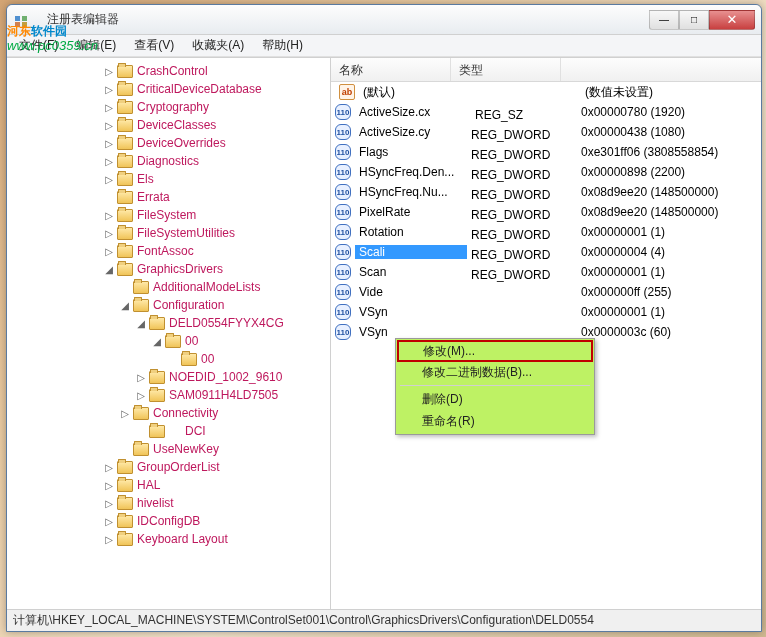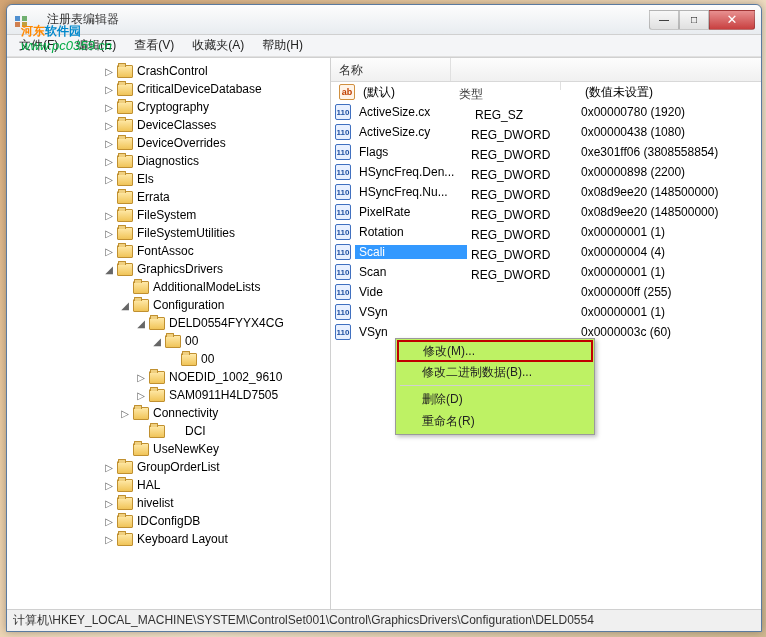--- a/index.html
+++ b/index.html
@@ -1,18 +1,18 @@
 <!DOCTYPE html>
 <html><head>
 <meta charset="utf-8">
 <style>
 * { box-sizing: border-box; margin: 0; padding: 0; font-family: "Microsoft YaHei", "Segoe UI", Tahoma, sans-serif; font-size: 12px; }
 body { width: 766px; height: 637px; background: linear-gradient(135deg, #d4a574 0%, #e8c9a0 30%, #f0e0c8 60%, #d0b890 100%); overflow: hidden; position: relative; }
 
-.watermark { position: absolute; top: 10px; left: 21px; z-index: 100; pointer-events: none; }
+.watermark { position: absolute; top: 10px; left: 7px; z-index: 100; pointer-events: none; }
 .watermark .logo { font-size: 28px; font-weight: bold; color: #0088cc; }
 .watermark .logo .orange { color: #ff8800; }
 .watermark .url { color: #00aa44; font-size: 13px; margin-top: -4px; font-style: italic; }
 
 .window { position: absolute; top: 4px; left: 6px; width: 756px; height: 628px; background: #f0f0f0; border: 1px solid #5a7aa0; border-radius: 6px 6px 0 0; box-shadow: 0 0 8px rgba(0,0,0,0.3); display: flex; flex-direction: column; }
 
 .titlebar { height: 30px; background: linear-gradient(#fdfdfd, #e8ecf0); border-radius: 6px 6px 0 0; display: flex; align-items: center; padding: 0 6px; border-bottom: 1px solid #d0d0d0; gap: 12px; }
 .titlebar .appicon { width: 16px; height: 16px; margin-right: 6px; }
 .titlebar .title { flex: 1; color: #333; }
 .winbtns { display: flex; gap: 0; }
@@ -28,34 +28,34 @@
 
 .treepane { width: 324px; border-right: 1px solid #d0d0d0; overflow: hidden; display: flex; flex-direction: column; }
 .treescroll { flex: 1; overflow-x: scroll; overflow-y: scroll; padding: 4px 0; }
 .tree { white-space: nowrap; }
 
 .treenode { display: flex; align-items: center; height: 18px; padding-right: 8px; }
 .treenode .expander { width: 12px; height: 12px; display: inline-flex; align-items: center; justify-content: center; margin-right: 2px; color: #666; font-size: 10px; }
 .treenode .expander.none { visibility: hidden; }
 .treenode .foldericon { width: 16px; height: 13px; background: linear-gradient(#ffe9a8,#f0c458); border: 1px solid #c09030; border-radius: 1px; margin-right: 4px; position: relative; }
 .treenode .foldericon::before { content:""; position:absolute; top:-3px; left:0; width:6px; height:3px; background:#f0d080; border:1px solid #c09030; border-bottom:none; border-radius:1px 1px 0 0;}
-.treenode .label { color: #000000; }
+.treenode .label { color: #be185d; }
 
 .listpane { flex: 1; display: flex; flex-direction: column; overflow: hidden; position: relative; }
 .listheader { height: 24px; display: flex; background: linear-gradient(#fdfdfd,#f0f0f0); border-bottom: 1px solid #d8d8d8; }
 .listheader .col { padding: 4px 8px; border-right: 1px solid #e0e0e0; color: #333; }
 .col.name { width: 120px; }
-.col.type { width: 110px; margin-top: 24px; }
+.col.type { width: 110px; }
 .col.data { flex: 1; }
 
 .listbody { flex: 1; overflow-x: scroll; overflow-y: scroll; position: relative; }
 .listrow { height: 20px; display: flex; align-items: center; }
 .listrow .icon { width: 16px; height: 16px; margin: 0 4px 0 4px; display:flex; align-items:center; justify-content:center; font-size:9px; font-weight:bold; border:1px solid; border-radius:2px; }
 .icon.str { background:#fff4e8; border-color:#d09040; color:#c04000;margin-left:8px; }
-.icon.bin { background:#e8f0ff; border-color:#4070c0; color:#2050a0; font-size:8px;}
+.icon.bin { background:#e8f0ff; border-color:#4070c0; color:#2050a0; font-size:8px;border-radius:6px;}
 .listrow .cell { padding: 0 4px; overflow: hidden; text-overflow: ellipsis; white-space: nowrap; }
 .cell.name { width: 112px; }
 .cell.type { width: 110px; margin-top: 45px; }
 .cell.data { flex: 1; min-width: 180px; }
 .listrow.sel .cell.name { background: #3399ff; color: #fff; }
 
 .contextmenu { position: absolute; top: 256px; left: 64px; width: 200px; background: #bef264; border: 1px solid #9a9a9a; box-shadow: 2px 2px 4px rgba(0,0,0,0.25); padding: 2px; z-index: 50; }
 .contextmenu .cmitem { height: 22px; display: flex; align-items: center; padding: 0 24px; color: #222; }
 .contextmenu .cmitem.hl { border: 2px solid #c00000; margin: -1px; }
 .contextmenu hr { border: none; border-top: 1px solid #d0d0d0; margin: 2px 2px; }

